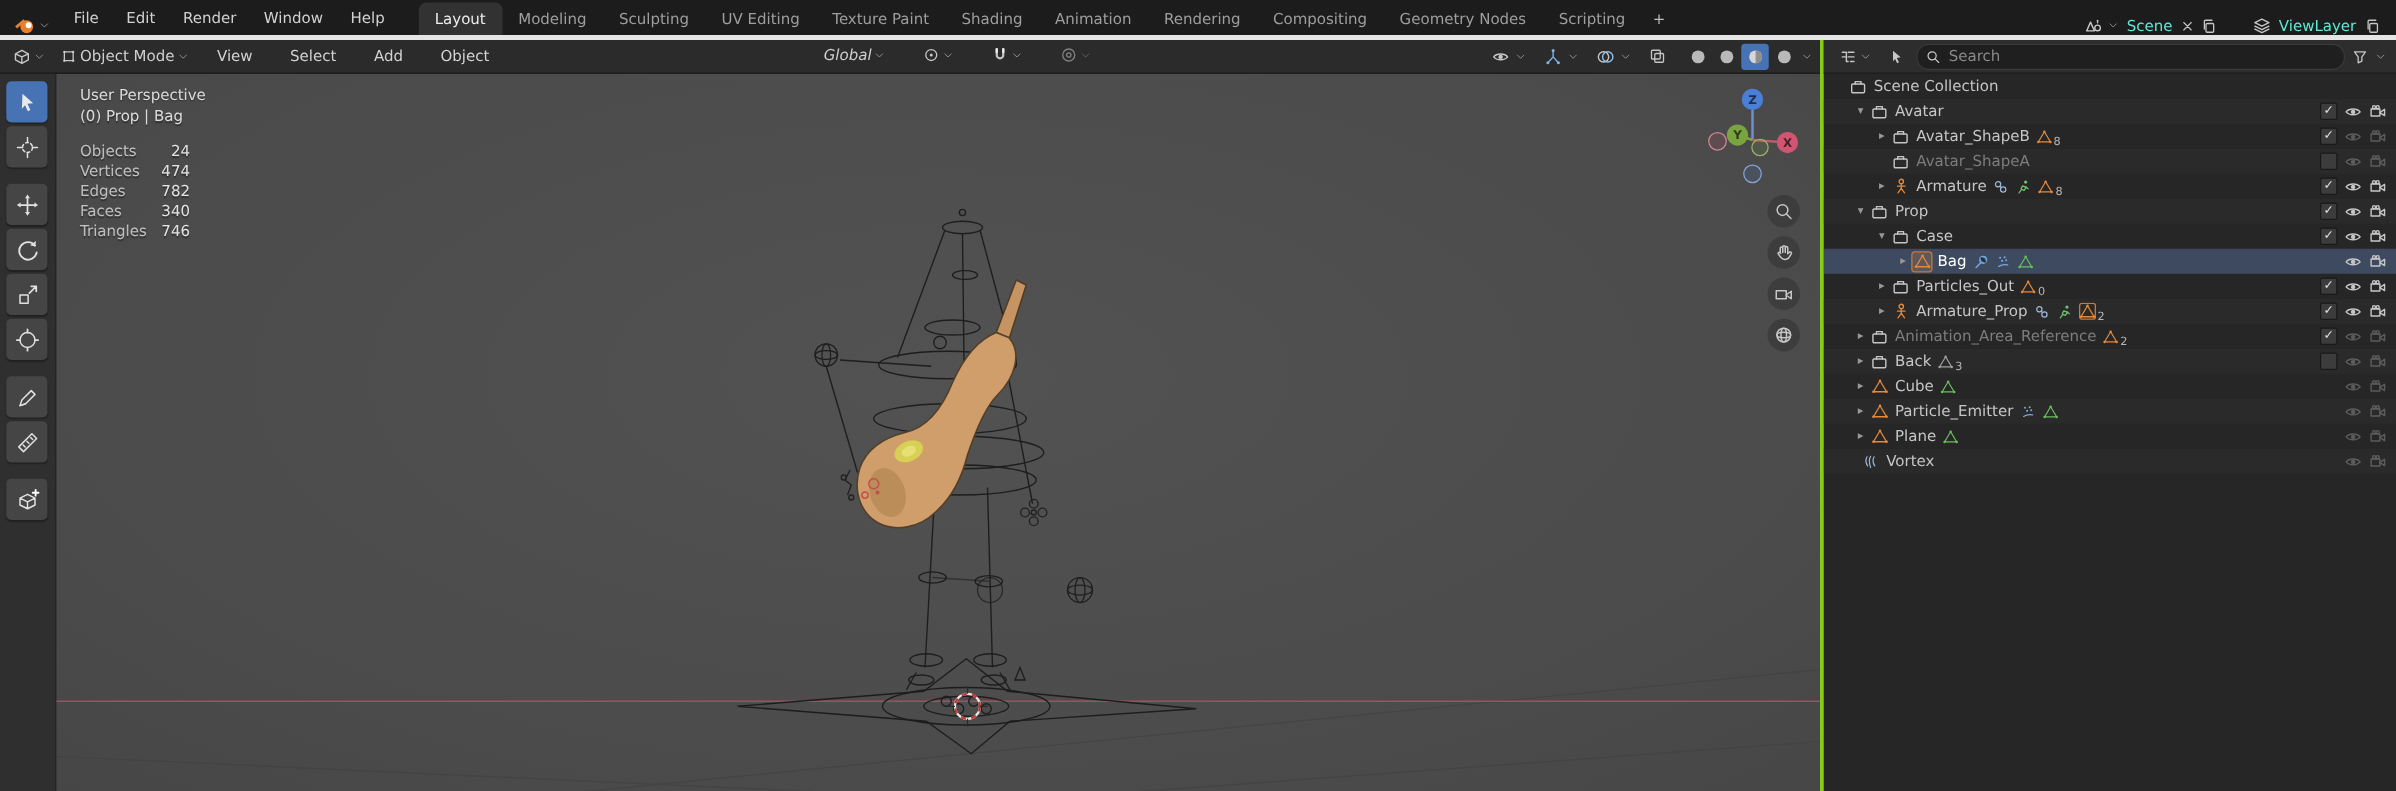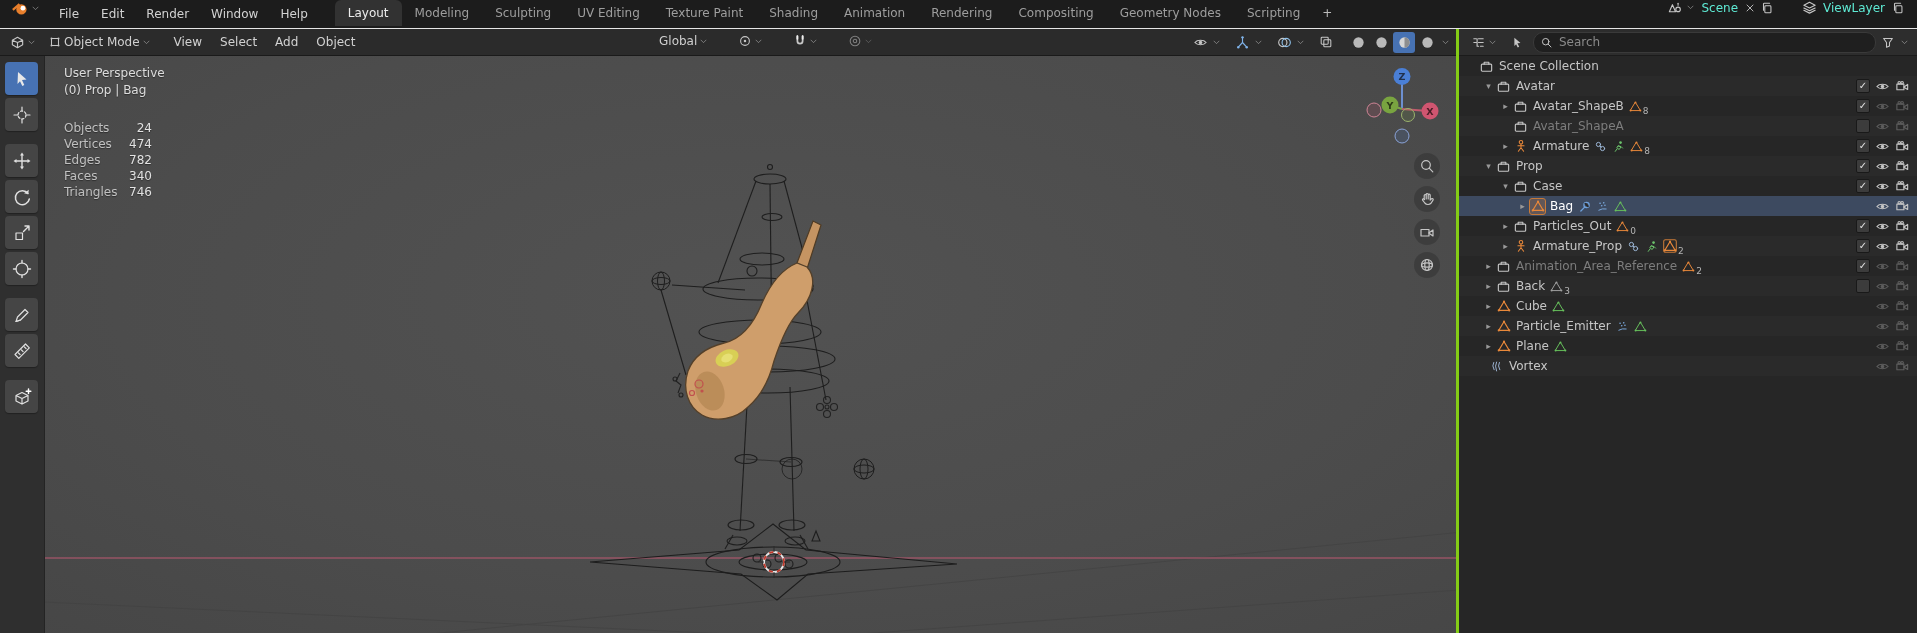--- a/index.html
+++ b/index.html
@@ -1,58 +1,58 @@
 <!DOCTYPE html>
 <html style="--accent: #4772b3;"><head>
 <meta charset="utf-8">
 <style>
   html,body{margin:0;padding:0;overflow:hidden;}
   body{width:1917px;height:633px;background:#4d4d4d;font-family:"DejaVu Sans","Liberation Sans",sans-serif;font-size:12px;color:#cfcfcf;user-select:none;}
   .icn svg{display:block;}
   
-  #topbar{height:28px;background:#1c1c1c;display:flex;align-items:flex-start;border-bottom:1px solid #e5e5e5;position:relative;z-index:20;}
+  #topbar{height:28px;background:#1c1c1c;display:flex;align-items:flex-end;border-bottom:4px solid #e5e5e5;position:relative;z-index:20;}
   .logo-wrap{display:flex;align-items:center;gap:2px;padding:0 8px 0 10px;}
   #menubar{display:flex;align-items:center;}
   .menu-item{padding:0 11px;color:#d2d2d2;cursor:default;line-height:28px;}
   #tabs{display:flex;align-items:flex-end;margin-left:16px;}
   .tab{padding:6px 13px 6px;color:#9e9e9e;border-radius:6px 6px 0 0;white-space:nowrap;}
   .tab.active{background:#323232;color:#ececec;}
   .tab-add{padding:6px 9px;color:#bdbdbd;}
   .topbar-right{margin-left:auto;display:flex;align-items:center;gap:5px;padding-right:12px;}
   .tb-group{display:flex;align-items:center;gap:4px;}
   .tb-group .lbl{color:#5eead4;padding:0 2px;}
   .tb-gap{width:18px;}
   
   #workarea{display:flex;height:605px;}
   #viewport{width:1456px;position:relative;background:#4d4d4d;flex:none;}
   
   #vp-header{height:26px;background:#2b2b2b;border-bottom:1px solid #1a1a1a;display:flex;align-items:center;padding:0 6px;position:relative;z-index:10;}
   .vh-left{display:flex;align-items:center;gap:4px;}
   .hbtn{height:21px;display:flex;align-items:center;gap:2px;padding:0 4px;border-radius:3px;}
-  #vp-menus{display:flex;margin-left:6px;}
+  #vp-menus{display:flex;margin-left:6px;gap:12px;}
   #vp-menus .menu-item{line-height:26px;padding:0 9px;}
-  .vh-center{position:absolute;left:655px;top:0;bottom:2px;display:flex;align-items:center;gap:22px;}
+  .vh-center{position:absolute;left:655px;top:0;bottom:2px;display:flex;align-items:center;gap:22px;font-style:italic;}
   .vh-right{position:absolute;right:6px;top:0;bottom:0;display:flex;align-items:center;gap:3px;}
   .vh-right .grp{display:flex;align-items:center;gap:1px;margin-left:7px;}
   .tgl{width:22px;height:21px;display:flex;align-items:center;justify-content:center;border-radius:3px;}
   .tgl.active{background:var(--accent,#4772b3);}
   .chev{opacity:.75;}
   
   #vp-canvas{position:absolute;top:26px;left:0;right:0;bottom:0;overflow:hidden;background:radial-gradient(ellipse at 52% 42%, #525252 0%, #4c4c4c 60%, #464646 100%);}
   #scene{position:absolute;inset:0;}
   
   #tool-strip{position:absolute;left:0;top:0;bottom:0;width:44px;background:#2f2f2f;border-right:1px solid #242424;}
   #tools{display:flex;flex-direction:column;gap:3px;padding:7px 0 0 5px;}
   .tool{width:33px;height:33px;background:#454545;border-radius:4px;display:flex;align-items:center;justify-content:center;box-shadow:0 1px 1px rgba(0,0,0,.3);}
   .tool.active{background:var(--accent,#4772b3);}
   .tool.gap-after{margin-bottom:10px;}
   
   #overlay-info{position:absolute;left:64px;top:10px;color:rgba(255,255,255,.82);text-shadow:0 1px 1px rgba(0,0,0,.4);z-index:5;}
   .ov-line{line-height:17px;}
-  #stats{margin-top:21px;width:88px;color:rgba(235,235,235,.75);text-align:center;}
+  #stats{margin-top:11px;width:88px;color:rgba(235,235,235,.75);text-align:center;}
   .stat-row{display:flex;line-height:16px;}
   .stat-row .sv{margin-left:auto;color:rgba(255,255,255,.85);}
   
   #nav-gizmo{position:absolute;top:8px;right:12px;z-index:5;}
   #side-btns{position:absolute;top:98px;right:16px;display:flex;flex-direction:column;gap:7px;z-index:5;}
   .side-btn{width:26px;height:26px;border-radius:13px;background:rgba(45,45,45,.45);display:flex;align-items:center;justify-content:center;}
   
   #outliner{flex:1;background:#262626;border-left:3px solid #84cc16;display:flex;flex-direction:column;}
   #outliner-header{height:26px;background:#2d2d2d;border-bottom:1px solid #1b1b1b;display:flex;align-items:center;gap:5px;padding:0 8px;flex:none;}
   #search-wrap{flex:1;height:19px;background:#1f1f1f;border:1px solid #3a3a3a;border-radius:10px;display:flex;align-items:center;padding:0 6px;gap:4px;}

